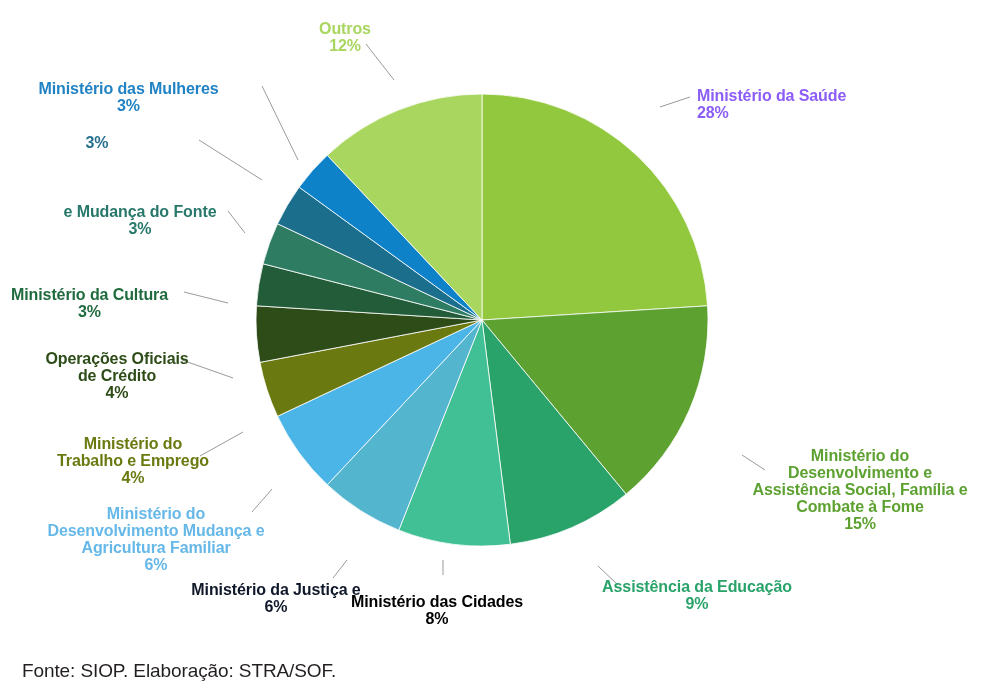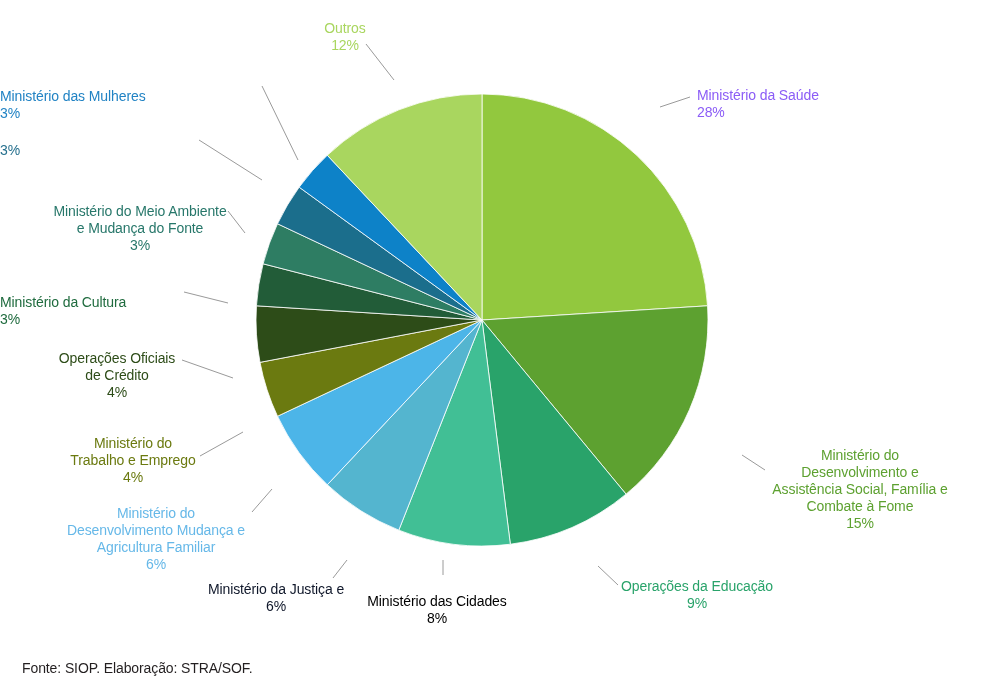--- a/index.html
+++ b/index.html
@@ -22,35 +22,35 @@
   }
   .pie-svg {
     position: absolute;
     left: 0; top: 0;
     width: 984px;
     height: 696px;
   }
   .lbl {
     position: absolute;
     font-family: "Liberation Sans", sans-serif;
-    font-weight: normal;
-    font-size: 14px;
+    font-weight: bold;
+    font-size: 16px;
     line-height: 17px;
     white-space: pre-line;
     letter-spacing: -0.1px;
   }
   .lbl.r { text-align: left; }
-  .lbl.l { text-align: left; margin-top: 8px; }
+  .lbl.l { text-align: center; }
   .lbl.c { text-align: center; }
   .footer {
     position: absolute;
     left: 22px;
     top: 660px;
     font-family: "Liberation Sans", sans-serif;
-    font-size: 14px;
+    font-size: 19px;
     font-weight: normal;
     color: #231f20;
     letter-spacing: -0.1px;
   }
 </style>
 </head>
 <body>
 
 <div id="chart-root">
   <svg class="pie-svg" id="pie-svg" viewBox="0 0 984 696">
@@ -77,27 +77,27 @@
       <polyline points="182,360 233,378" fill="none" stroke="#9a9a9a" stroke-width="1"></polyline>
       <polyline points="184,292 228,303" fill="none" stroke="#9a9a9a" stroke-width="1"></polyline>
       <polyline points="228,211 245,233" fill="none" stroke="#9a9a9a" stroke-width="1"></polyline>
       <polyline points="199,140 262,180" fill="none" stroke="#9a9a9a" stroke-width="1"></polyline>
       <polyline points="262,86 298,160" fill="none" stroke="#9a9a9a" stroke-width="1"></polyline>
       <polyline points="366,44 394,80" fill="none" stroke="#9a9a9a" stroke-width="1"></polyline>
     </svg>
   <div id="labels-layer">
       <div class="lbl r" style="color: #8b5cf6; top: 87px; left: 697px;"><div>Ministério da Saúde</div><div>28%</div></div>
       <div class="lbl c" style="color: rgb(93, 161, 48); top: 447px; left: 730px; width: 260px;"><div>Ministério do</div><div>Desenvolvimento e</div><div>Assistência Social, Família e</div><div>Combate à Fome</div><div>15%</div></div>
-      <div class="lbl c" style="color: rgb(41, 163, 106); top: 578px; left: 567px; width: 260px;"><div>Operações da Educação</div><div>9%</div></div>
+      <div class="lbl c" style="color: rgb(41, 163, 106); top: 578px; left: 567px; width: 260px;"><div>Assistência da Educação</div><div>9%</div></div>
       <div class="lbl c" style="color: #000000; top: 593px; left: 307px; width: 260px;"><div>Ministério das Cidades</div><div>8%</div></div>
       <div class="lbl c" style="color: #0f172a; top: 581px; left: 146px; width: 260px;"><div>Ministério da Justiça e</div><div>6%</div></div>
       <div class="lbl c" style="color: rgb(102, 184, 232); top: 505px; left: 26px; width: 260px;"><div>Ministério do</div><div>Desenvolvimento Mudança e</div><div>Agricultura Familiar</div><div>6%</div></div>
       <div class="lbl c" style="color: rgb(107, 122, 16); top: 435px; left: 3px; width: 260px;"><div>Ministério do</div><div>Trabalho e Emprego</div><div>4%</div></div>
       <div class="lbl c" style="color: rgb(45, 76, 24); top: 350px; left: -13px; width: 260px;"><div>Operações Oficiais</div><div>de Crédito</div><div>4%</div></div>
       <div class="lbl l" style="color: rgb(31, 107, 62); top: 286px; left: 0px; width: 179px;"><div>Ministério da Cultura</div><div>3%</div></div>
-      <div class="lbl c" style="color: rgb(39, 119, 106); top: 203px; left: 10px; width: 260px;"><div>Ministério do Meio Ambiente</div><div>e Mudança do Fonte</div><div>3%</div></div>
+      <div class="lbl c" style="color: rgb(39, 119, 106); top: 203px; left: 10px; width: 260px;"><div>e Mudança do Fonte</div><div>3%</div></div>
       <div class="lbl l" style="color: rgb(38, 112, 142); top: 134px; left: 0px; width: 194px;"><div>3%</div></div>
       <div class="lbl l" style="color: rgb(33, 131, 196); top: 80px; left: 0px; width: 257px;"><div>Ministério das Mulheres</div><div>3%</div></div>
       <div class="lbl c" style="color: rgb(169, 214, 95); top: 20px; left: 215px; width: 260px;"><div>Outros</div><div>12%</div></div>
     </div>
 </div>
 
 <div class="footer">Fonte: SIOP. Elaboração: STRA/SOF.</div>
 
 </body></html>

